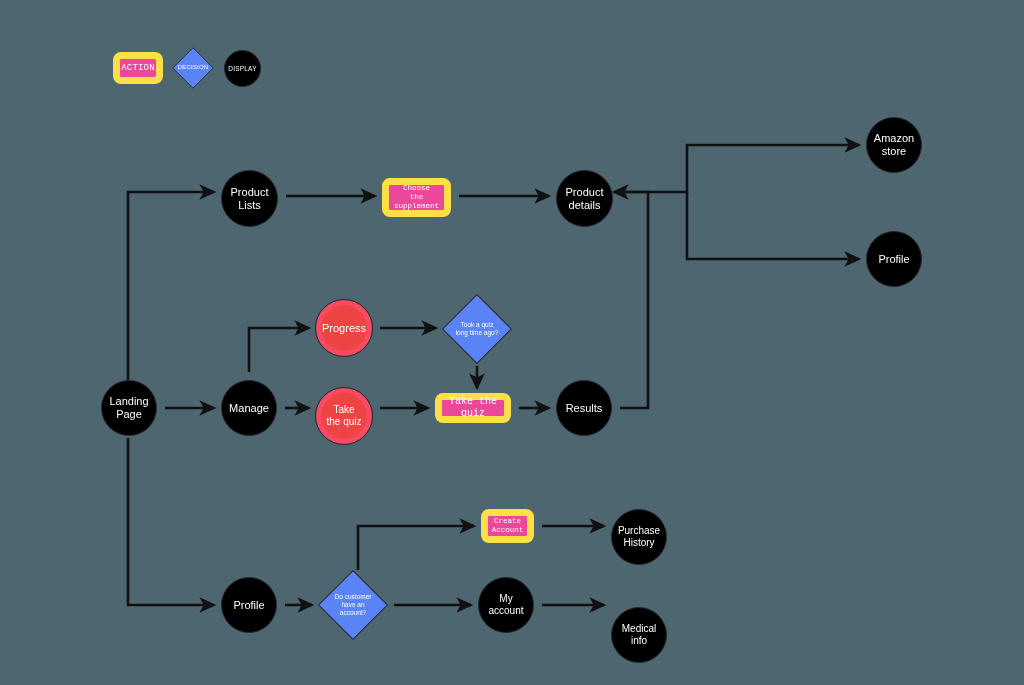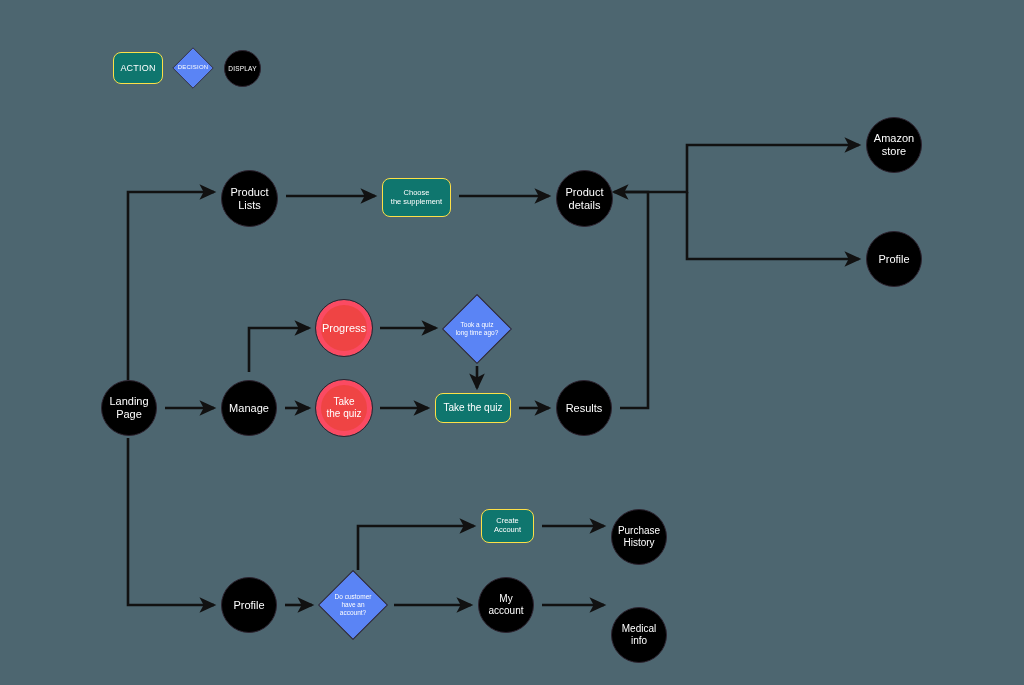--- a/index.html
+++ b/index.html
@@ -40,22 +40,23 @@
   }
   .node.circle-light {
     border-radius: 50%;
     background: #ef4444;
     border: 5px solid #fb4a62;
     outline: 1px solid #2d2430;
     color: #ffffff;
   }
   .node.action {
     border-radius: 8px;
-    background: #0f766e;
-    border: 1px solid #fde047;
+    background: #ec4899;
+    border: 7px solid #fde047;
+    font-family: Liberation Mono, monospace;
   }
   .node.decision {
     background: transparent;
     border: none;
   }
   .diamond-shape {
     position: absolute;
     left: 0; top: 0;
     width: 100%;
     height: 100%;
@@ -115,21 +116,21 @@
 details</span></div>
       <div class="node circle" style="left: 866px; top: 117px; width: 56px; height: 56px; font-size: 11px;"><span>Amazon
 store</span></div>
       <div class="node circle" style="left: 866px; top: 231px; width: 56px; height: 56px; font-size: 11px;"><span>Profile</span></div>
       <div class="node circle" style="left: 221px; top: 380px; width: 56px; height: 56px; font-size: 11px;"><span>Manage</span></div>
       <div class="node circle-light" style="left: 316px; top: 300px; width: 56px; height: 56px; font-size: 11px;"><span>Progress</span></div>
       <div class="node decision" style="left: 442px; top: 294px; width: 70px; height: 70px; font-size: 6.5px;"><svg class="diamond-shape" viewBox="0 0 100 100" preserveAspectRatio="none">
           <polygon points="50,1 99,50 50,99 1,50" fill="#5a84f5" stroke="#2d2430" stroke-width="1.5"></polygon>
         </svg><span class="diamond-label">Took a quiz
 long time ago?</span></div>
-      <div class="node circle-light" style="left: 316px; top: 380px; width: 56px; height: 56px; font-size: 10px;"><span>Take
+      <div class="node circle-light" style="left: 316px; top: 388px; width: 56px; height: 56px; font-size: 10px;"><span>Take
 the quiz</span></div>
       <div class="node action" style="left: 435px; top: 393px; width: 76px; height: 30px; font-size: 10px;"><span>Take the quiz</span></div>
       <div class="node circle" style="left: 556px; top: 380px; width: 56px; height: 56px; font-size: 11px;"><span>Results</span></div>
       <div class="node circle" style="left: 221px; top: 577px; width: 56px; height: 56px; font-size: 11px;"><span>Profile</span></div>
       <div class="node decision" style="left: 318px; top: 570px; width: 70px; height: 70px; font-size: 6.5px;"><svg class="diamond-shape" viewBox="0 0 100 100" preserveAspectRatio="none">
           <polygon points="50,1 99,50 50,99 1,50" fill="#5a84f5" stroke="#2d2430" stroke-width="1.5"></polygon>
         </svg><span class="diamond-label">Do customer
 have an
 account?</span></div>
       <div class="node action" style="left: 481px; top: 509px; width: 53px; height: 34px; font-size: 7.5px; text-align: center;"><span>Create

